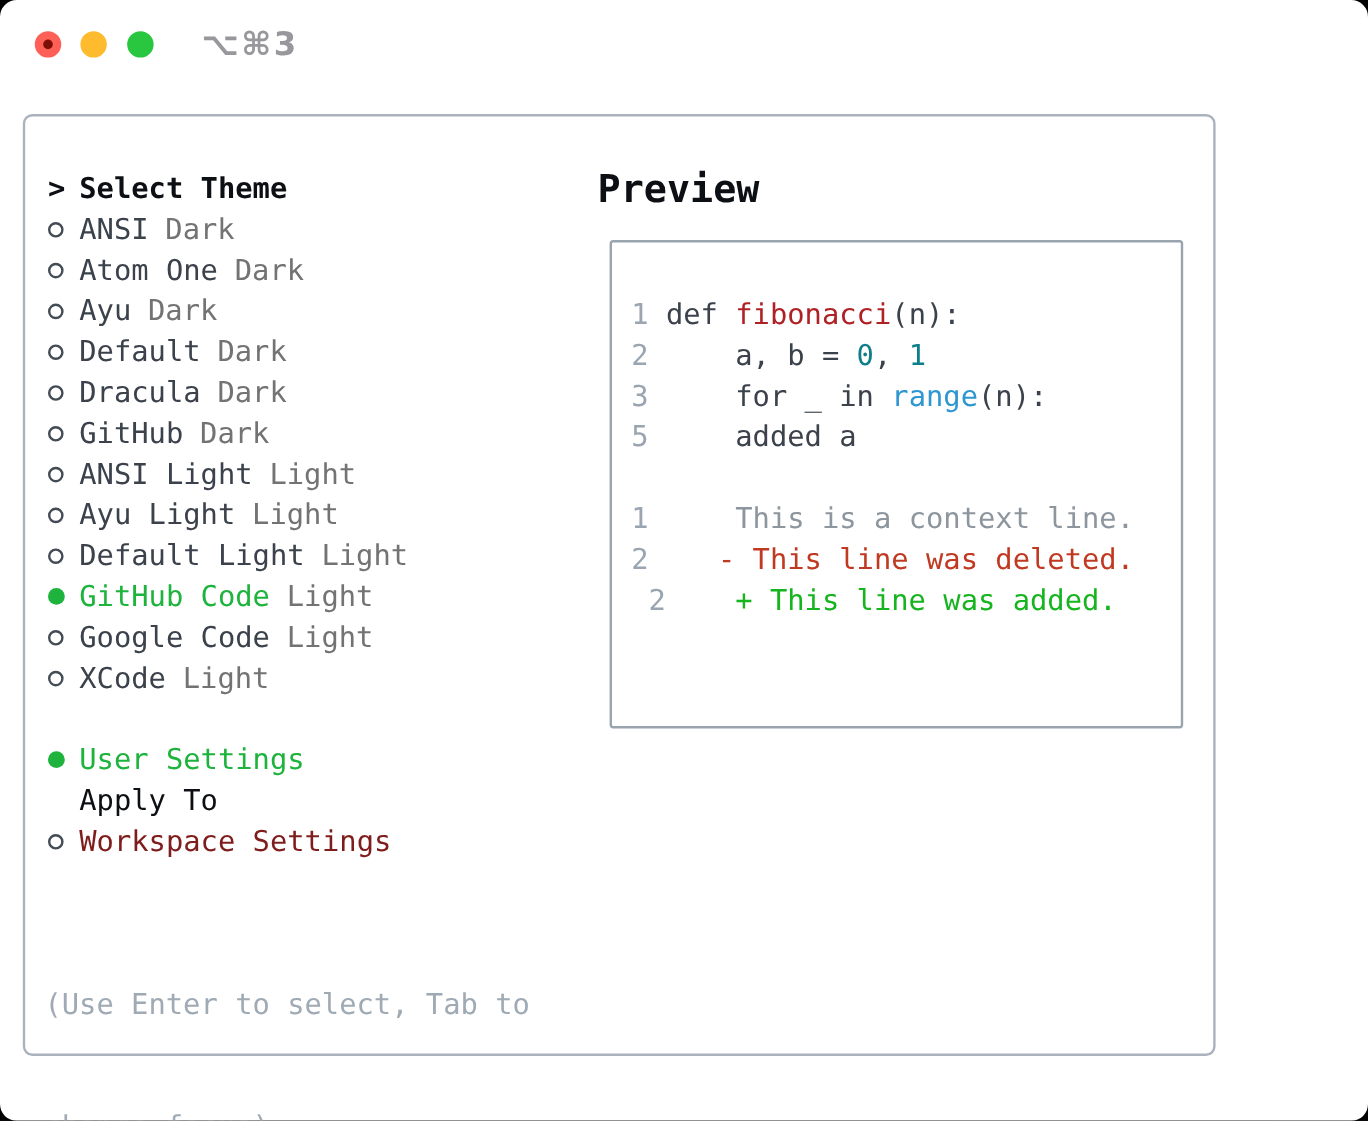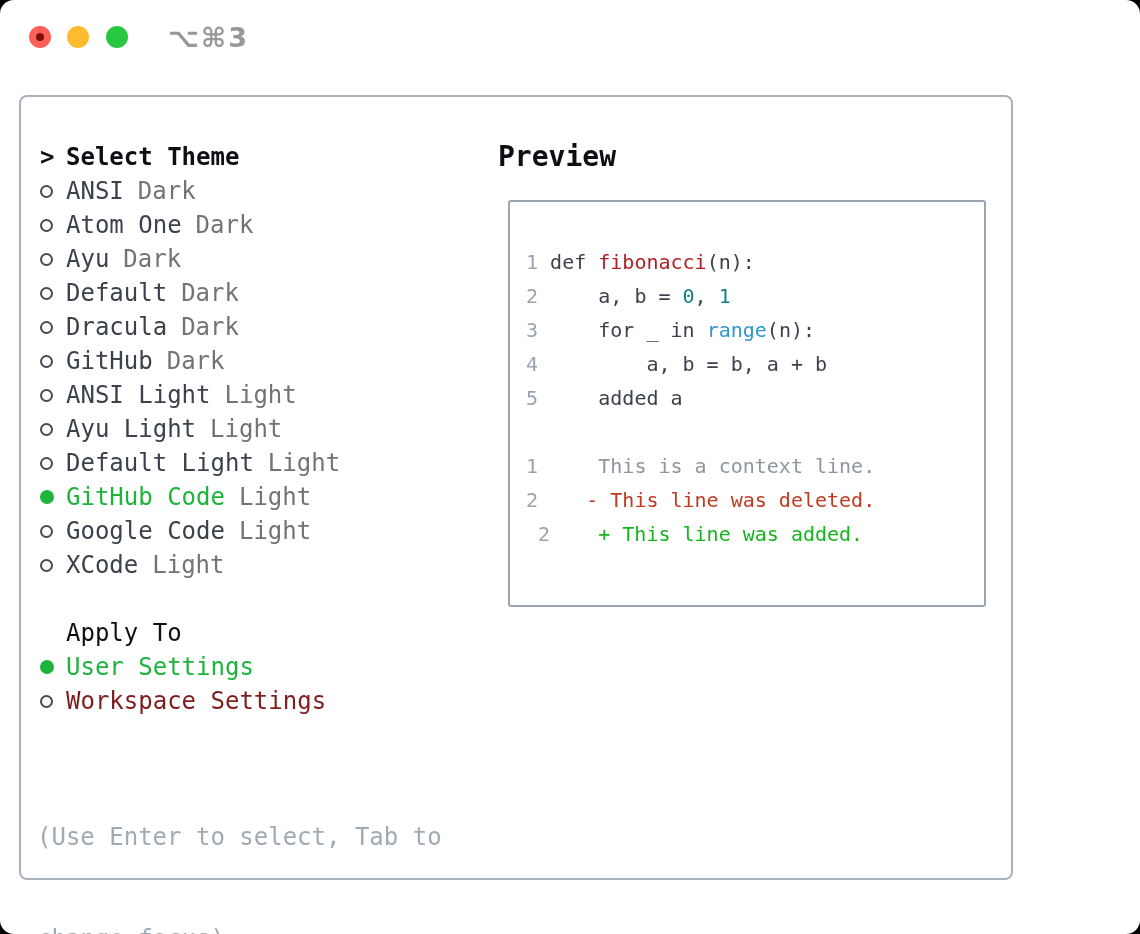--- a/index.html
+++ b/index.html
@@ -49,27 +49,27 @@
   .item-variant { color:#737373; margin-left:14px; }
   .row.selected .item-name { color:#1db33d; }
   .subhdr { color:#0c0f13; }
   .row.selected-opt .opt-label { color:#1db33d; }
   .opt-label { color:#7f1d1d; }
   .hint { position:absolute; left:37px; top:752px; font-size:24px; color:#9faab4; line-height:34px; white-space:pre; }
 
   
   .preview-header {
     position:absolute; left:498px; top:140px; height:34px; line-height:34px;
-    font-size:28px; font-weight:bold; color:#0c0f13;
+    font-size:32px; font-weight:bold; color:#0c0f13;
   }
   .preview-box {
     position:absolute; left:508px; top:200px; width:478px; height:407px;
     border:2px solid #99a4af; border-radius:3px; background:#fff;
   }
-  .code { position:absolute; left:16px; top:43px; font-size:20px; }
+  .code { position:absolute; left:16px; top:43px; font-size:24px; }
   .cl { height:34px; line-height:34px; white-space:pre; color:#3b424b; }
   .ln { color:#9aa5b1; }
   .func { color:#b02126; }
   .num-lit { color:#0d7e8a; }
   .builtin { color:#2e96d1; }
   .cl.context { color:#8d969e; }
   .cl.deleted { color:#c03a22; }
   .cl.added { color:#16b51f;text-align:center; }
 </style>
 </head>
@@ -149,47 +149,46 @@
       <span class="item-variant">Light</span>
     </div>
     <div class="row">
       <span class="marker-cell"><span class="radio"></span></span>
       <span class="item-name">XCode</span>
       <span class="item-variant">Light</span>
     </div>
 
     <div class="spacer"></div>
 
+    <div class="row selected-opt">
+      <span class="marker-cell"><span class="radio on"></span></span>
+      <span class="opt-label">User Settings</span>
+    </div>
     <div class="row">
       <span class="marker-cell"></span>
       <span class="subhdr">Apply To</span>
-    </div>
-    <div class="row selected-opt">
-      <span class="marker-cell"><span class="radio on"></span></span>
-      <span class="opt-label">User Settings</span>
     </div>
     <div class="row">
       <span class="marker-cell"><span class="radio"></span></span>
       <span class="opt-label">Workspace Settings</span>
     </div>
   </div>
 
   <div class="hint">
     <div>(Use Enter to select, Tab to</div>
     <div>change focus)</div>
   </div>
 
   <div class="preview-header">Preview</div>
 
   <div class="preview-box">
     <div class="code">
       <div class="cl"><span class="ln">1</span><span> def </span><span class="func">fibonacci</span><span>(n):</span></div>
       <div class="cl"><span class="ln">2</span><span>     a, b = </span><span class="num-lit">0</span><span>, </span><span class="num-lit">1</span></div>
       <div class="cl"><span class="ln">3</span><span>     for _ in </span><span class="builtin">range</span><span>(n):</span></div>
-      <div class="cl"><span class="ln">4</span><span>         a, b = b, a + b</span></div>
       <div class="cl"><span class="ln">5</span><span>     added a</span></div>
       <div class="spacer"></div>
       <div class="cl context"><span class="ln">1</span><span>     This is a context line.</span></div>
       <div class="cl deleted"><span class="ln">2</span><span>    - This line was deleted.</span></div>
       <div class="cl added"><span class="ln">2</span><span>    + This line was added.</span></div>
     </div>
   </div>
 
 </div>
 

